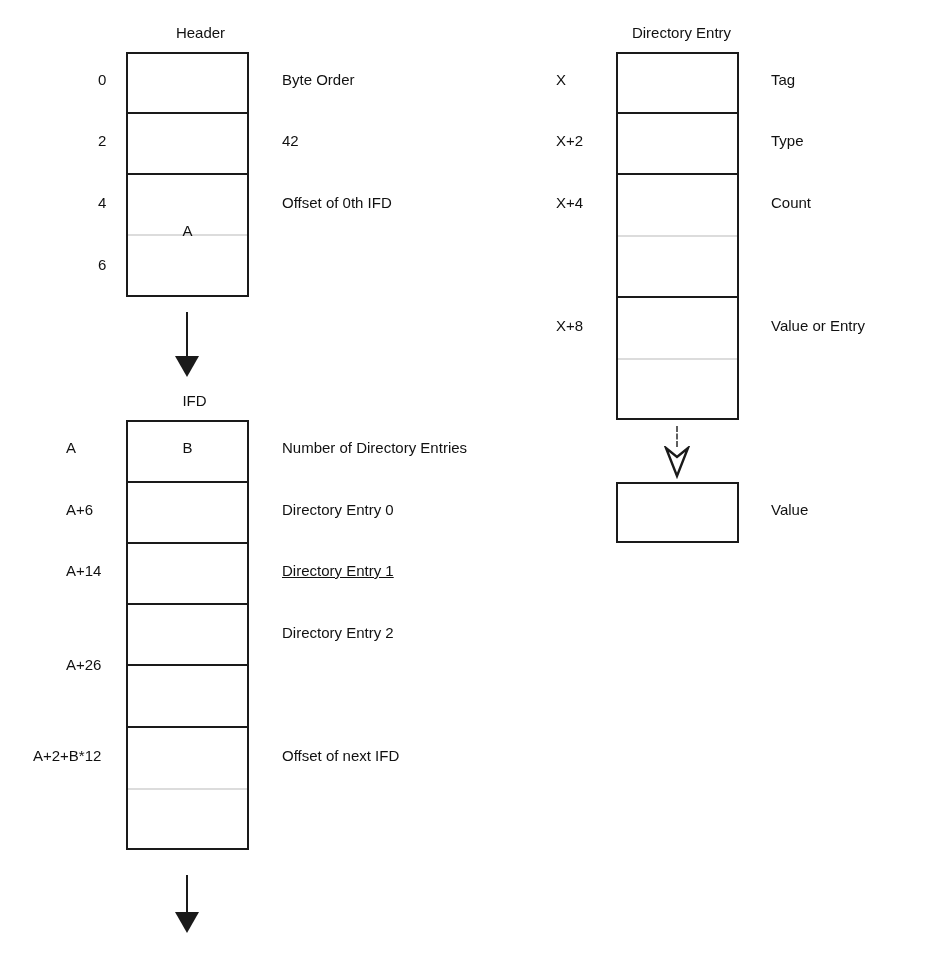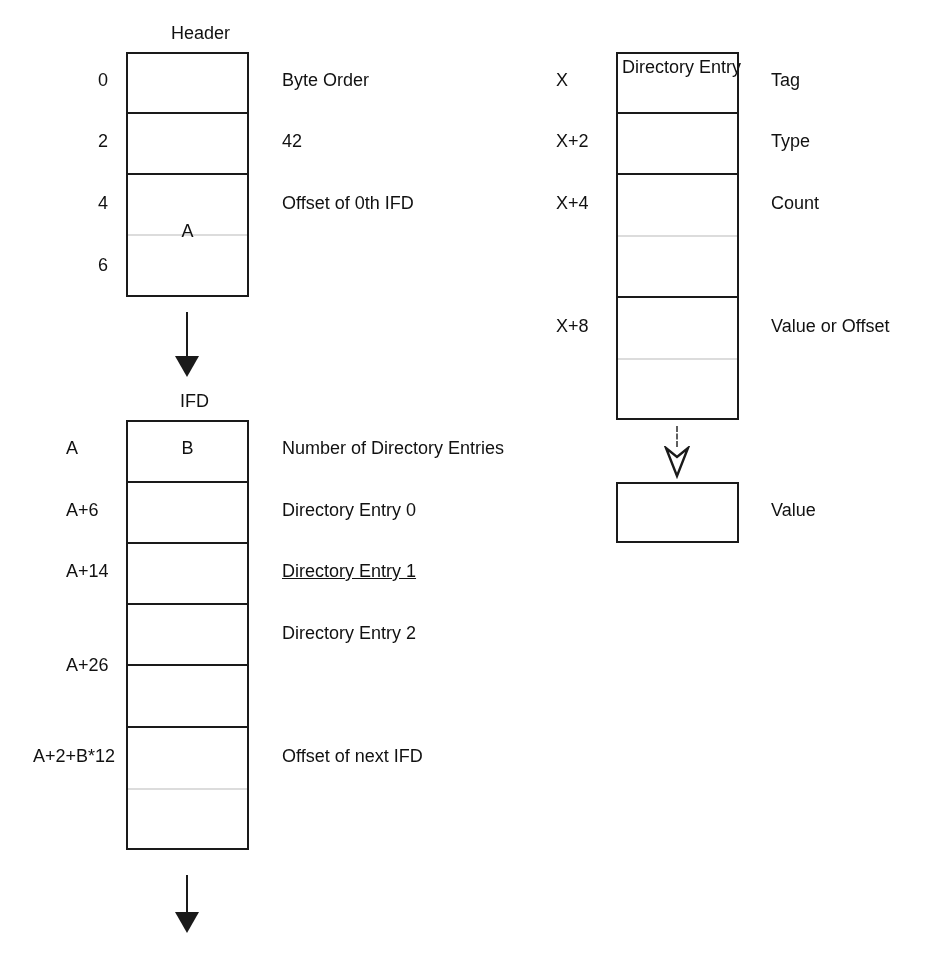--- a/index.html
+++ b/index.html
@@ -2,21 +2,21 @@
 <html style="--line: #1a1a1a; --faint: #dcdcdc; --text: #111111; --bg: #ffffff;"><head>
 <meta charset="utf-8">
 <style>
   html,body { margin:0; padding:0; background:#fff; }
   .canvas {
     position:relative; width:928px; height:974px;
     background:var(--bg,#ffffff); overflow:hidden;
     font-family:"Liberation Sans", sans-serif;
   }
   .t {
-    position:absolute; font-size:18px; line-height:16px;
+    position:absolute; font-size:15px; line-height:16px;
     color:var(--text,#111111); white-space:nowrap;
   }
   .title { width:123px; text-align:center; }
   .cellval { width:123px; text-align:center; }
   .box {
     position:absolute; width:123px; box-sizing:border-box;
     border:2px solid var(--line,#1a1a1a); background:transparent;
   }
   .hl { position:absolute; height:2px; width:119px; background:var(--line,#1a1a1a); }
   .hl.faint { background:var(--faint,#dcdcdc); }
@@ -75,38 +75,38 @@
 
   <div class="t" style="left:282px; top:440px;">Number of Directory Entries</div>
   <div class="t" style="left:282px; top:502px;">Directory Entry 0</div>
   <div class="t" style="left:282px; top:563px;text-decoration:underline;">Directory Entry 1</div>
   <div class="t" style="left:282px; top:625px;">Directory Entry 2</div>
   <div class="t" style="left:282px; top:748px;text-align:center;">Offset of next IFD</div>
 
   <div class="vline" style="left:186px; top:875px; height:38px;"></div>
   <div class="tri" style="left:175px; top:912px;"></div>
 
-  <div class="t title" style="left:620px; top:25px;margin-top:34px;">Directory Entry</div>
+  <div class="t title" style="left:620px; top:25px;">Directory Entry</div>
 
   <div class="box" style="left:616px; top:52px; height:368px;"></div>
   <div class="hl" style="left:618px; top:112px;"></div>
   <div class="hl" style="left:618px; top:173px;"></div>
   <div class="hl faint" style="left:618px; top:235px;"></div>
   <div class="hl" style="left:618px; top:296px;"></div>
   <div class="hl faint" style="left:618px; top:358px;"></div>
 
   <div class="t" style="left:556px; top:72px;">X</div>
   <div class="t" style="left:556px; top:133px;">X+2</div>
   <div class="t" style="left:556px; top:195px;">X+4</div>
   <div class="t" style="left:556px; top:318px;">X+8</div>
 
   <div class="t" style="left:771px; top:72px;">Tag</div>
   <div class="t" style="left:771px; top:133px;">Type</div>
   <div class="t" style="left:771px; top:195px;">Count</div>
-  <div class="t" style="left:771px; top:318px;">Value or Offset</div>
+  <div class="t" style="left:771px; top:318px;">Value or Entry</div>
 
   <div class="dashline" style="left:676px; top:426px; height:21px;"></div>
   <svg class="openhead" style="left:663px; top:446px;" width="28" height="33" viewBox="0 0 28 33">
     <path d="M 3 2 L 14 30 L 25 2 L 14 11 Z" fill="#ffffff" stroke="#1a1a1a" stroke-width="2.4" stroke-linejoin="miter"></path>
   </svg>
 
   <div class="box" style="left:616px; top:482px; height:61px;"></div>
   <div class="t" style="left:771px; top:502px;">Value</div>
 
 </div>

